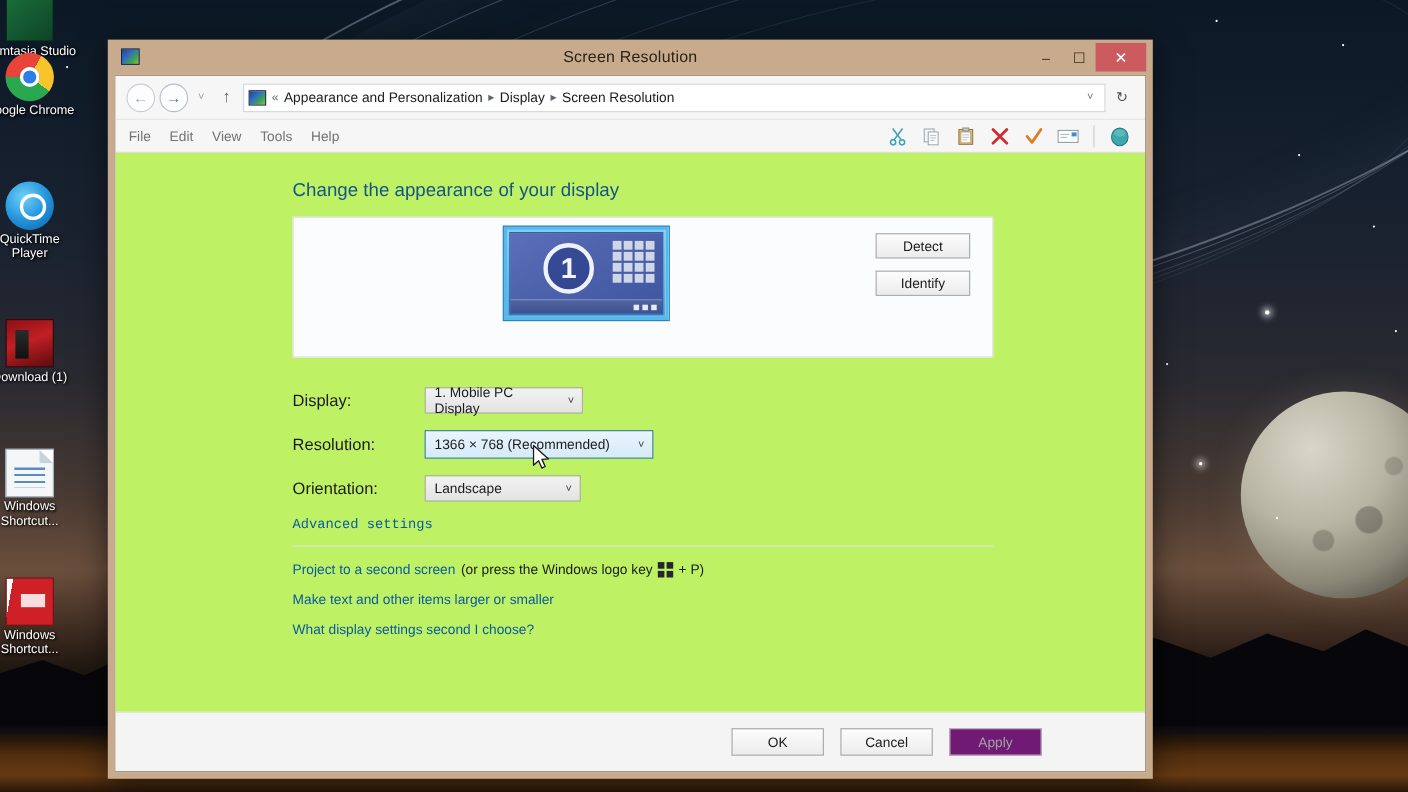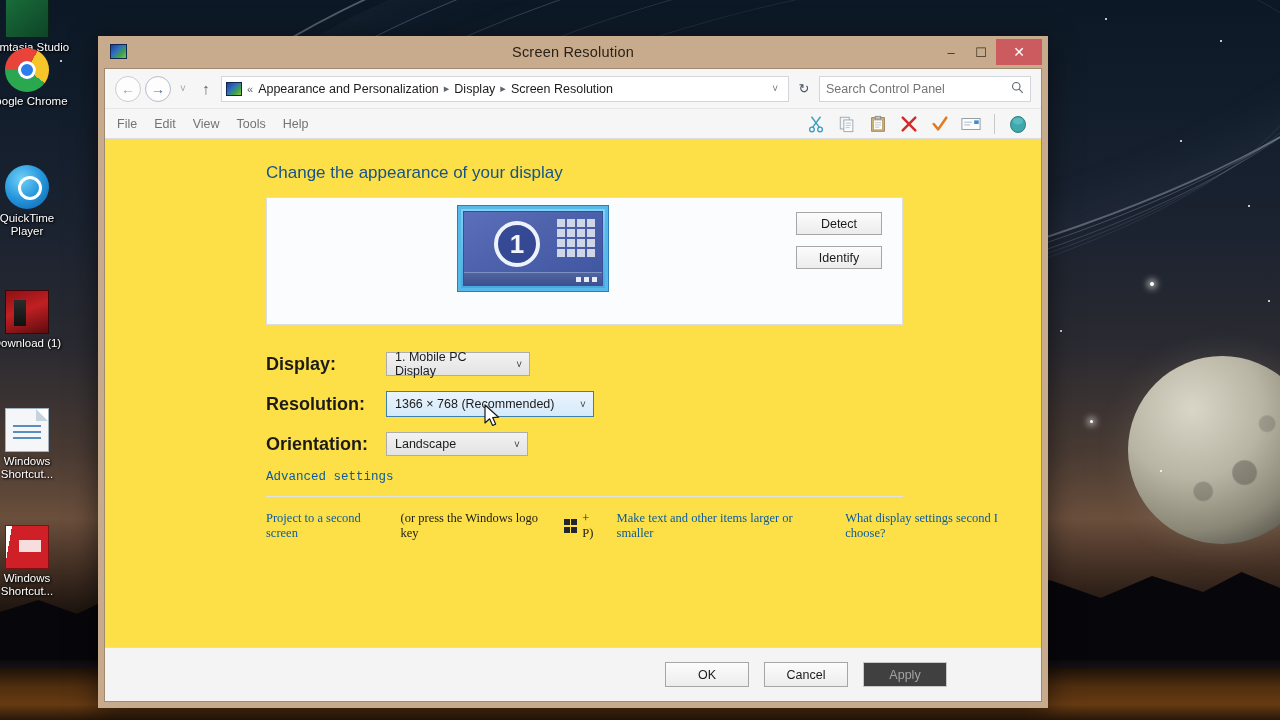--- a/index.html
+++ b/index.html
@@ -197,21 +197,21 @@
     display: flex; align-items: center; padding: 0 12px;
     border-bottom: 1px solid #dcdcdc;
   }
   .menu { font-size: 12.5px; color: #737373; padding: 0 11px 0 0; margin-right: 6px; }
   #tbicons { margin-left: auto; display: flex; align-items: center; gap: 9px; }
   .tbi { width: 22px; height: 22px; display: flex; align-items: center; justify-content: center; }
   .tbsep { width: 1px; height: 20px; background: #c9c9c9; margin: 0 3px; }
 
   
   #pagebody {
-    flex: 1; background: #fde047; padding: 24px 0 0 0; position: relative; overflow: hidden;
+    flex: 1; background: #bef264; padding: 24px 0 0 0; position: relative; overflow: hidden;
   }
   #heading {
     font-size: 17px; color: #15538a; font-weight: normal;
     margin: 0 0 14px 161px;
   }
   #preview {
     margin-left: 161px; width: 637px; height: 128px;
     background: #fbfcfd; border: 1px solid #dcdfe2;
     position: relative;
   }
@@ -251,60 +251,60 @@
   .gbtn {
     width: 86px; height: 23px; font-size: 12.5px; color: #1b1b1b;
     background: linear-gradient(#fcfcfc,#ececec);
     border: 1px solid #a6a6a6;
     display: flex; align-items: center; justify-content: center;
   }
 
   
   #fields { margin-left: 161px; margin-top: 19px; }
   .frow { display: flex; align-items: center; height: 40px; }
-  .flabel { width: 120px; font-size: 18px; color: #1b1b1b; font-weight: bold; }
+  .flabel { width: 120px; font-size: 15px; color: #1b1b1b; }
   .combo {
     height: 24px; background: linear-gradient(#f2f2f2,#e3e3e3);
     border: 1px solid #adadad; display: flex; align-items: center;
     padding: 0 0 0 8px; font-size: 12.5px; color: #1b1b1b; position: relative;
   }
   .combo .caret { margin-left: auto; width: 20px; text-align: center; font-size: 10px; color: #3c3c3c; }
   #combo-display { width: 144px; }
   #combo-resolution {
     width: 208px; height: 26px;
     background: linear-gradient(#eaf4fd,#d5eaf9);
     border: 1px solid #3c7fb1;
   }
   #combo-orientation { width: 142px; }
 
   #advanced {
     margin-left: 161px; width: 637px; text-align: left;
     margin-top: 6px; font-size: 12.5px; font-family: Liberation Mono, monospace;
   }
   a.lnk { color: #0b5ca0; text-decoration: none; }
   #divider { margin-left: 161px; width: 637px; height: 1px; background: #dfe3e6; margin-top: 12px; }
-  #links { margin-left: 161px; margin-top: 14px; display: flex; flex-direction: row; gap: 13px; font-size: 12.5px; font-family: Liberation Serif, serif; }
+  #links { margin-left: 161px; margin-top: 14px; display: flex; flex-direction: column; gap: 13px; font-size: 12.5px; }
   .linkline { color: #1b1b1b; display: flex; align-items: center; gap: 0; }
   #winkey {
     display: inline-grid; grid-template-columns: 6px 6px; grid-template-rows: 6px 6px;
     gap: 1.5px; margin: 0 5px; vertical-align: middle;
   }
   #winkey i { background: #23272b; display: block; }
 
   
   #footer {
     flex: 0 0 54px; background: #f4f4f4; border-top: 1px solid #dcdcdc;
     display: flex; align-items: center; justify-content: flex-end; padding-right: 94px; gap: 15px;
   }
   .fbtn {
     width: 84px; height: 25px; font-size: 12.5px; color: #1b1b1b;
     background: linear-gradient(#fcfcfc,#ececec); border: 1px solid #a6a6a6;
     display: flex; align-items: center; justify-content: center;
   }
-  .fbtn.disabled { color: #a3a3a3; background: #404040; border-color: #c8c8c8; }
+  .fbtn.disabled { color: #a3a3a3; background: #701a75; border-color: #c8c8c8; }
 
   
   #statusbar {
     flex: 0 0 26px; background: #f1f1f1; border-top: 1px solid #d8d8d8;
     display: flex; align-items: center; font-size: 12px; color: #2a2a2a;
   }
   #status-left { padding-left: 8px; flex: 1; border-right: 1px solid #dcdcdc; }
   #status-right { width: 160px; display: flex; align-items: center; gap: 6px; padding-left: 12px; }
   #comp-icon {
     width: 14px; height: 12px;
@@ -395,29 +395,20 @@
         <span id="crumb-icon"></span>
         <span class="chev">«</span>
         <span class="crumb">Appearance and Personalization</span>
         <span class="chev">▸</span>
         <span class="crumb">Display</span>
         <span class="chev">▸</span>
         <span class="crumb">Screen Resolution</span>
         <span id="crumb-caret">˅</span>
       </div>
       <div id="refresh">↻</div>
-      <div id="searchbox">
-        <input id="search-input" placeholder="Search Control Panel" style="">
-        <span id="search-icon">
-          <svg width="13" height="13" viewBox="0 0 16 16">
-              <circle cx="6.5" cy="6.5" r="4.6" fill="none" stroke="#5e666e" stroke-width="1.4"></circle>
-              <line x1="10" y1="10" x2="14.5" y2="14.5" stroke="#5e666e" stroke-width="1.4"></line>
-            </svg>
-        </span>
-      </div>
     </div>
 
     <div id="menurow">
       <div class="menu">File</div>
       <div class="menu">Edit</div>
       <div class="menu">View</div>
       <div class="menu">Tools</div>
       <div class="menu">Help</div>
 
       <div id="tbicons">

